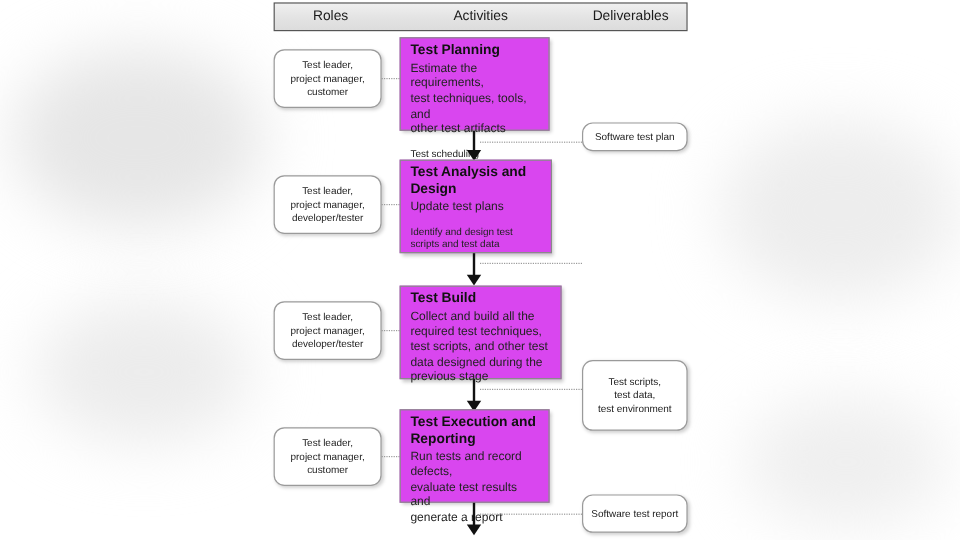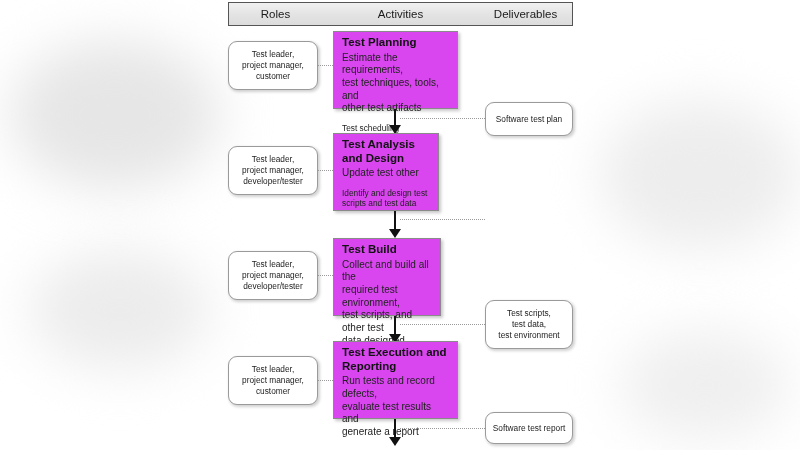--- a/index.html
+++ b/index.html
@@ -110,59 +110,59 @@
     <div class="pbody">Estimate the requirements,
 test techniques, tools, and
 other test artifacts</div>
     <div class="pbody2">Test scheduling</div>
   </div>
 
   <div class="arrow-stem" style="left:394px;top:109px;height:18px;"></div>
   <div class="arrow-head" style="left:389px;top:125px;"></div>
 
   <div class="dotline" style="left:400px;top:118px;width:85px;"></div>
-  <div class="pill" style="left:485px;top:102px;width:88px;height:34px;">Software test plan</div>
+  <div class="pill" style="left:485px;top:102px;width:88px;height:24px;">Software test plan</div>
 
   <div class="pill" style="left:228px;top:146px;width:90px;height:49px;">Test leader,
 project manager,
 developer/tester</div>
   <div class="dotline" style="left:318px;top:170px;width:15px;"></div>
 
-  <div class="proc" style="left:333px;top:133px;width:106px;height:78px;">
+  <div class="proc" style="left:333px;top:133px;width:127px;height:78px;">
     <div class="ptitle">Test Analysis and
 Design</div>
-    <div class="pbody">Update test other</div>
+    <div class="pbody">Update test plans</div>
     <div class="pbody2">Identify and design test
 scripts and test data</div>
   </div>
 
   <div class="arrow-stem" style="left:394px;top:211px;height:20px;"></div>
   <div class="arrow-head" style="left:389px;top:229px;"></div>
 
   <div class="dotline" style="left:400px;top:219px;width:85px;"></div>
 
   <div class="pill" style="left:228px;top:251px;width:90px;height:49px;">Test leader,
 project manager,
 developer/tester</div>
   <div class="dotline" style="left:318px;top:275px;width:15px;"></div>
 
-  <div class="proc" style="left:333px;top:238px;width:108px;height:78px;">
+  <div class="proc" style="left:333px;top:238px;width:135px;height:78px;">
     <div class="ptitle">Test Build</div>
     <div class="pbody">Collect and build all the
-required test environment,
+required test techniques,
 test scripts, and other test
 data designed during the
 previous stage</div>
   </div>
 
   <div class="arrow-stem" style="left:394px;top:316px;height:20px;"></div>
   <div class="arrow-head" style="left:389px;top:334px;"></div>
 
   <div class="dotline" style="left:400px;top:324px;width:85px;"></div>
-  <div class="pill" style="left:485px;top:300px;width:88px;height:49px;">Test scripts,
+  <div class="pill" style="left:485px;top:300px;width:88px;height:59px;">Test scripts,
 test data,
 test environment</div>
 
   <div class="pill" style="left:228px;top:356px;width:90px;height:49px;">Test leader,
 project manager,
 customer</div>
   <div class="dotline" style="left:318px;top:380px;width:15px;"></div>
 
   <div class="proc" style="left:333px;top:341px;width:125px;height:78px;">
     <div class="ptitle">Test Execution and

